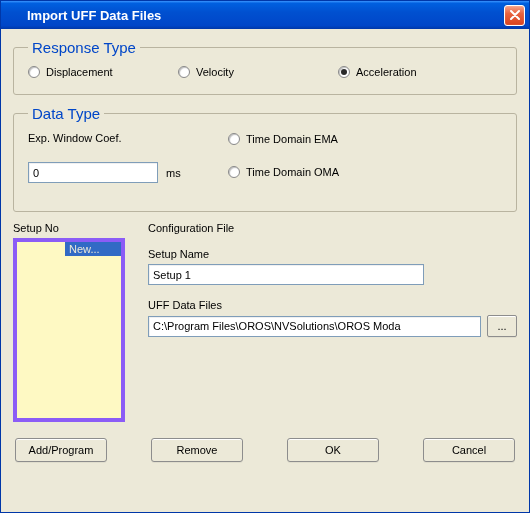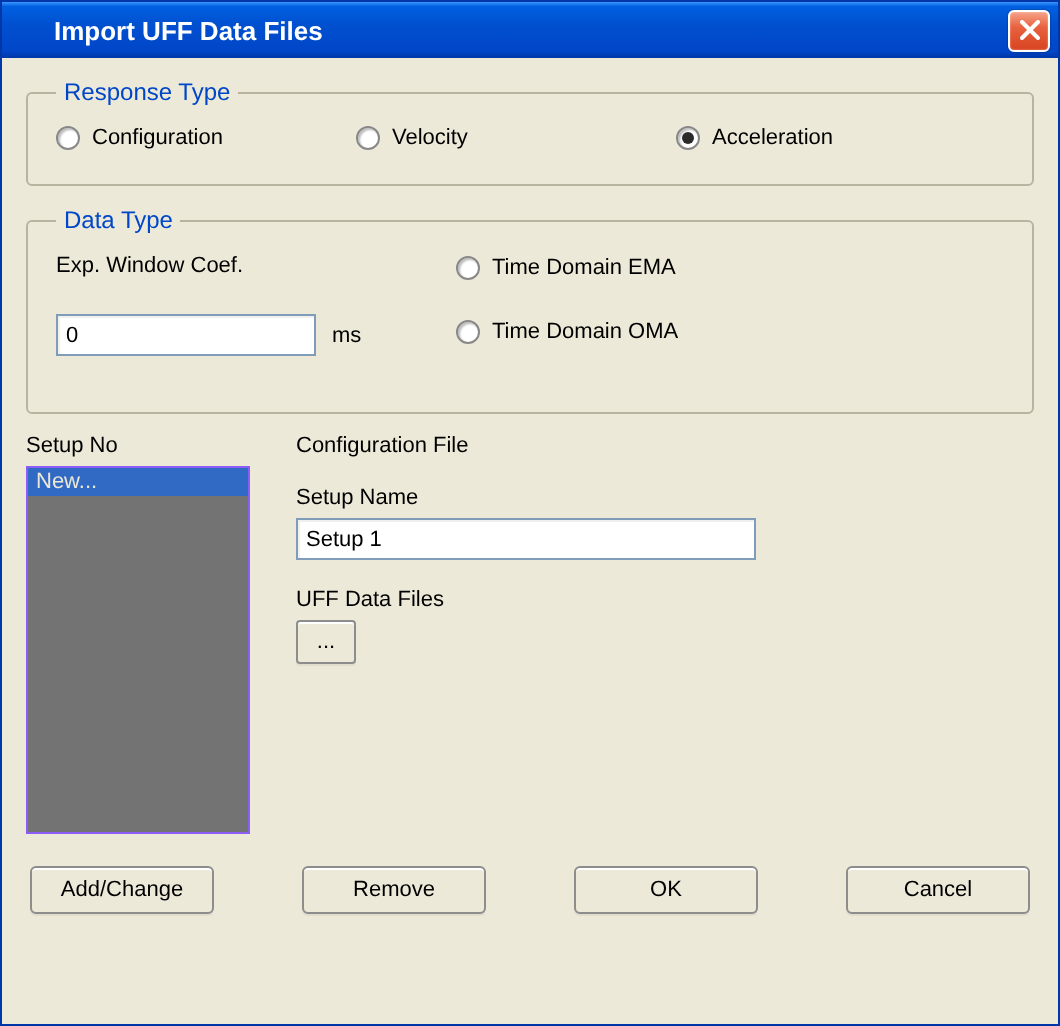--- a/index.html
+++ b/index.html
@@ -49,21 +49,21 @@
   fieldset {
     border: 1px solid #b9b4a0;
     border-radius: 3px;
     margin: 0 0 10px 0;
     padding: 10px 14px 14px 14px;
     position: relative;
   }
   legend {
     padding: 0 4px;
     color: #0046c8;
-    font-size: 12px;
+    font-size: 15px;
   }
   .radio-row {
     display: flex;
     align-items: center;
     width: 100%;
   }
   .radio-row .radio-cell1 { width: 150px; }
   .radio-row .radio-cell2 { width: 160px; }
   .radio-row .radio-cell3 { flex: 1; text-decoration: underline; }
   .radio {
@@ -107,24 +107,25 @@
     height: 21px;
     box-shadow: inset 1px 1px 0 rgba(0,0,0,0.06);
   }
   .setup-area {
     display: flex;
     gap: 23px;
   }
   .listbox-wrap { width: 112px; }
   .listbox-label { color: #000; margin-bottom: 4px; }
   .listbox {
-    border: 1px solid #8b5cf6;
-    background: #737373;
+    border: 4px solid #8b5cf6;
+    background: #fef9c3;
     height: 184px;
     overflow: hidden;
+    padding-left: 48px;
   }
   .listbox .item {
     padding: 1px 4px;
     font-size: 11px;
     cursor: pointer;
   }
   .listbox .item.selected {
     background: #316ac5;
     color: #ebe8d7;
   }
@@ -181,21 +182,21 @@
   </div>
 
   <div class="client">
 
     <fieldset>
       <legend>Response Type</legend>
       <div class="radio-row">
         <div class="radio-cell1">
           <label class="radio">
             <span class="circle"></span>
-            <span>Configuration</span>
+            <span>Displacement</span>
           </label>
         </div>
         <div class="radio-cell2">
           <label class="radio">
             <span class="circle"></span>
             <span>Velocity</span>
           </label>
         </div>
         <div class="radio-cell3">
           <label class="radio selected">
@@ -240,32 +241,33 @@
         <div class="listbox">
           <div class="item selected">New...</div>
         </div>
       </div>
       <div class="setup-right">
         <div class="form-block">
           <div class="form-label">Configuration File</div>
         </div>
         <div class="form-block">
           <div class="form-label">Setup Name</div>
-          <input type="text" class="field" style="width: 230px;" value="Setup 1">
+          <input type="text" class="field" style="width: 276px;" value="Setup 1">
         </div>
         <div class="form-block" style="margin-bottom:0">
           <div class="form-label">UFF Data Files</div>
           <div class="uff-row">
+            <input type="text" class="field" style="flex: 1 1 0%;" value="C:\Program Files\OROS\NVSolutions\OROS Moda">
             <button class="browse-btn">...</button>
           </div>
         </div>
       </div>
     </div>
 
     <div class="button-row">
-      <button class="btn">Add/Change</button>
+      <button class="btn">Add/Program</button>
       <button class="btn">Remove</button>
       <button class="btn">OK</button>
       <button class="btn">Cancel</button>
     </div>
 
   </div>
 </div>
 
 </body></html>

